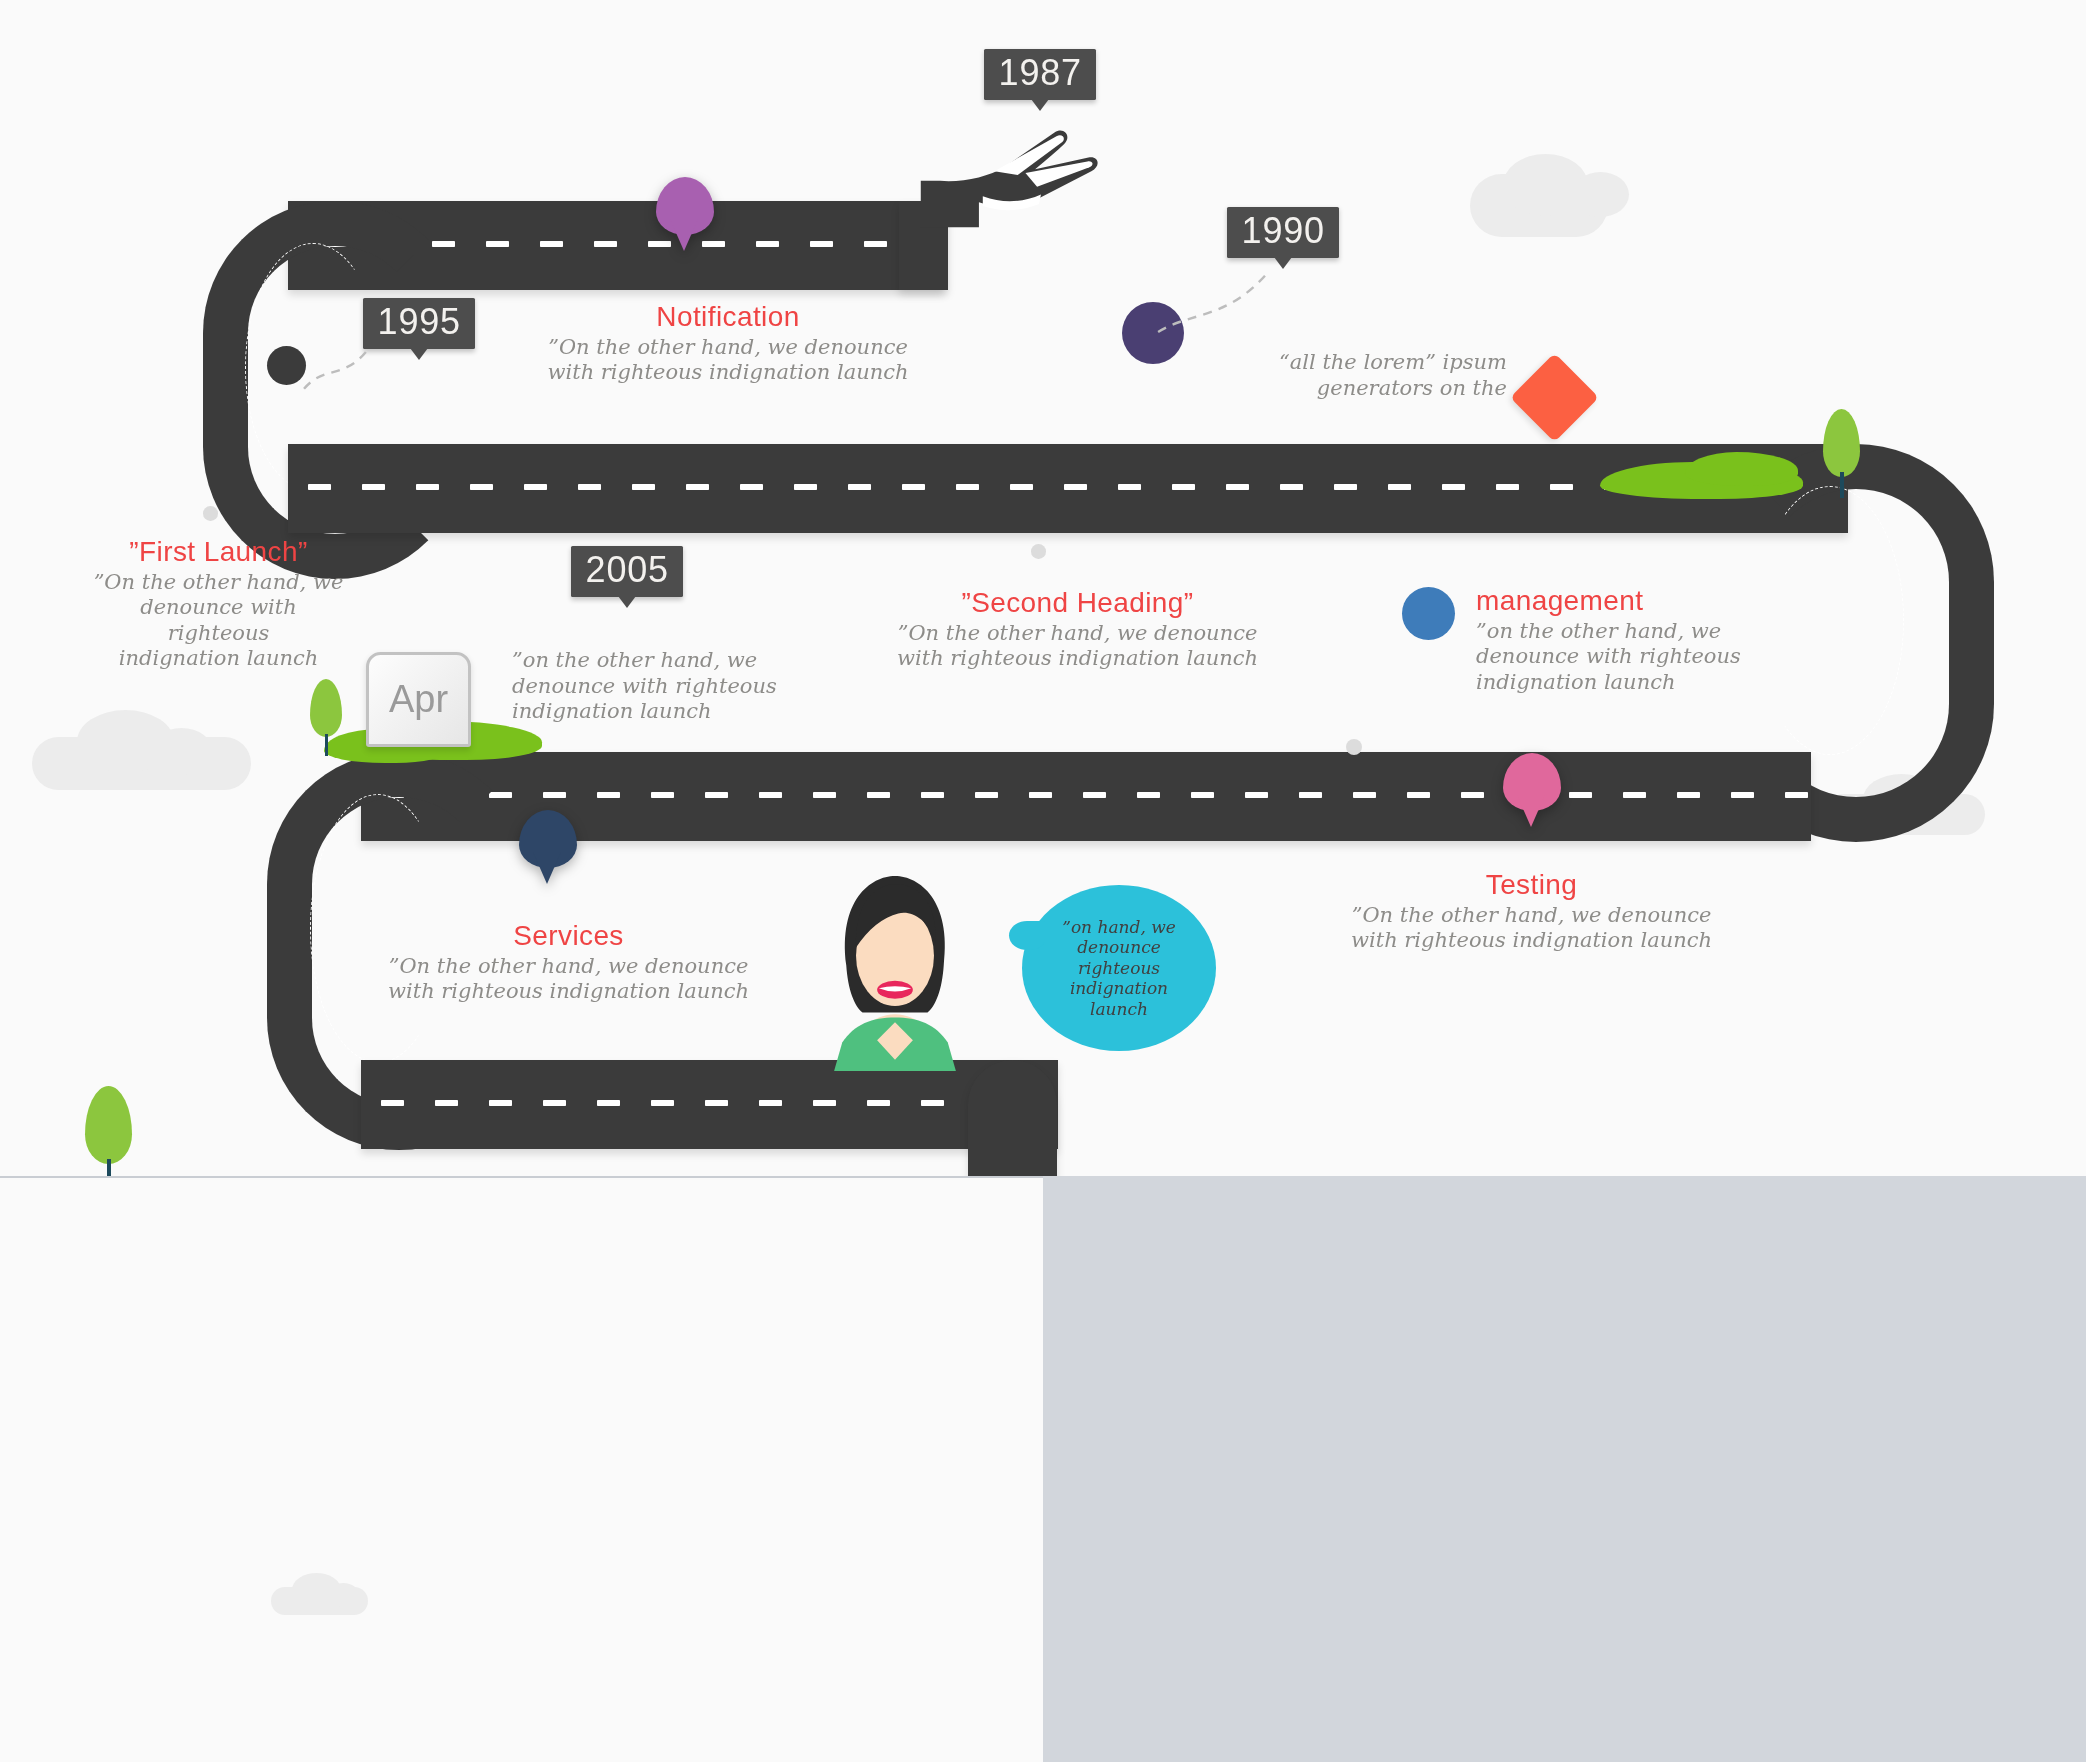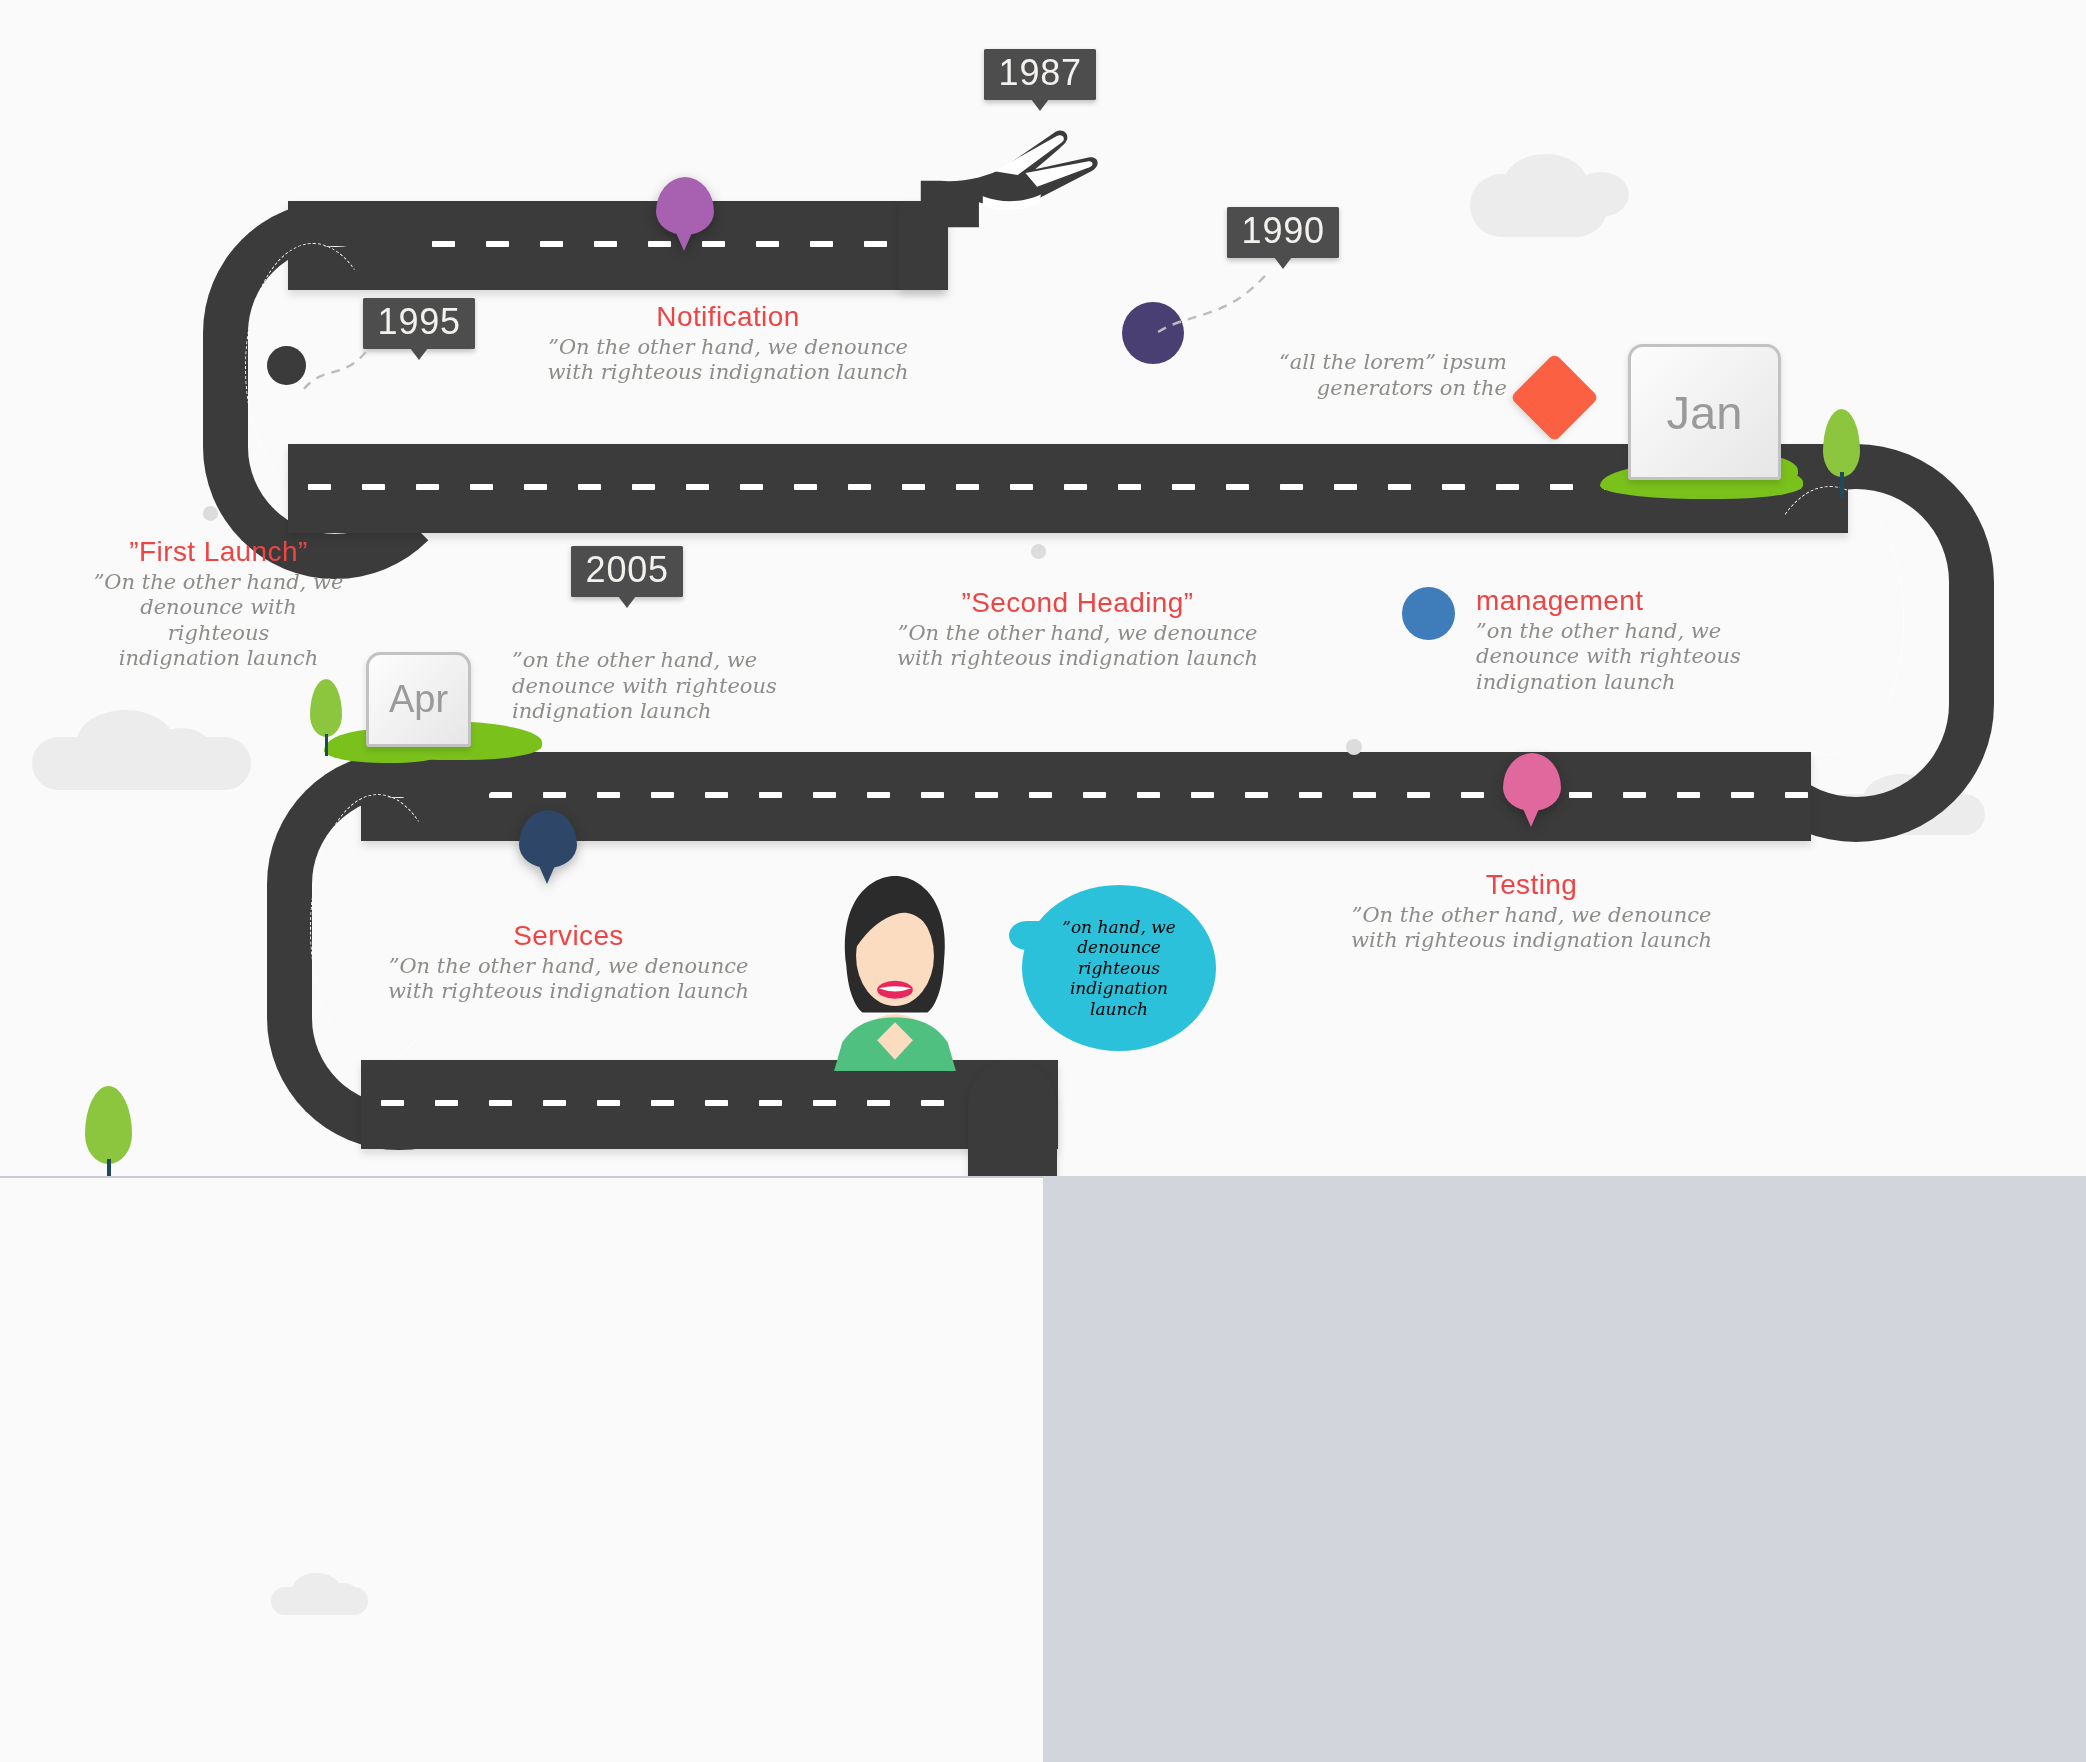--- a/index.html
+++ b/index.html
@@ -61,21 +61,21 @@
   .tree .crown{position:absolute;left:0;top:0;background:#8cc63e;
                border-radius:50% 50% 50% 50%/62% 62% 38% 38%;}
   .tree .trunk{position:absolute;background:#1d4a5c;}
 
   
   .hand{position:absolute;}
 
   
   .bubble{position:absolute;background:#2cc1da;border-radius:50%;
           display:flex;align-items:center;justify-content:center;text-align:center;
-          color:#000000;font-style:italic;font-family:"DejaVu Serif",serif;
+          color:#404040;font-style:italic;font-family:"DejaVu Serif",serif;
           line-height:1.2;}
   .bubble:before{content:"";position:absolute;left:-13px;top:36px;width:36px;height:29px;
           background:#2cc1da;border-radius:50% 10% 40% 50%;}
 
   
   .person{position:absolute;}
 </style>
 </head>
 <body>
 
@@ -194,23 +194,20 @@
       <span></span>
       <span></span>
       <span></span>
       <span></span>
       <span></span>
   </div>
   <div class="road rnd" style="left:968px;top:1060px;width:89px;height:122px;border-radius:49px 49px 0 0;"></div>
 
   <div class="grass" style="left:1600px;top:462px;width:203px;height:37px;"></div>
   <div class="grass" style="left:1685px;top:452px;width:113px;height:34px;"></div>
-  <div class="stone" style="left:1628px;top:344px;width:147px;height:130px;font-size:47px;">
-    <span>Jan</span>
-  </div>
 
   <div class="tree" style="left:1823px;top:409px;width:37px;height:89px;">
     <div class="crown" style="width:37px;height:68px;"></div>
     <div class="trunk" style="left:17px;top:63px;width:4px;height:26px;"></div>
   </div>
 
   <div class="grass" style="left:356px;top:721px;width:186px;height:39px;"></div>
   <div class="grass" style="left:324px;top:729px;width:122px;height:34px;"></div>
   <div class="stone" style="left:366px;top:652px;width:99px;height:89px;font-size:38px;">
     <span>Apr</span>

